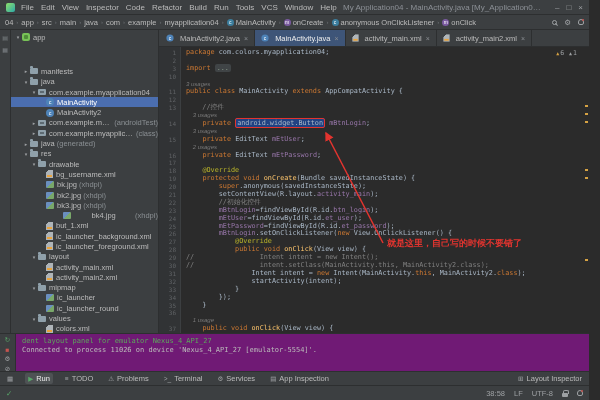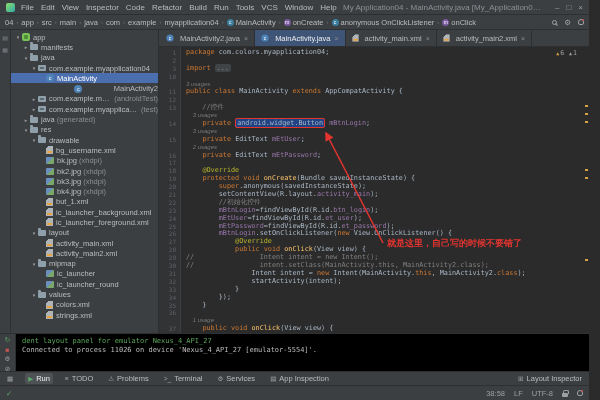--- a/index.html
+++ b/index.html
@@ -73,21 +73,21 @@
   .hint{color:#787878;font-style:italic;font-family:"Liberation Sans",sans-serif;font-size:6px;white-space:pre}
   .anno-svg{position:absolute;left:0;top:0;width:100%;height:100%;pointer-events:none}
   .anno-text{position:absolute;left:228px;top:190px;color:var(--red,#e3342f);font-size:9px;font-weight:bold;
     font-family:"DejaVu Sans",sans-serif;white-space:nowrap}
   .inspect{position:absolute;top:2px;right:12px;display:flex;gap:5px;font-size:6.5px;align-items:center}
   .insp-item{display:flex;gap:1px;align-items:center;color:#9da0a3}
   .scrollmarks{position:absolute;right:0;top:0;width:6px;height:100%}
   .smark{position:absolute;right:1px;width:3px;height:2px;background:var(--warn,#d6a243)}
 
   
-  .runpanel{height:38px;flex:0 0 38px;background:#000000;border-top:1px solid #2d2f30;display:flex}
+  .runpanel{height:38px;flex:0 0 38px;background:#701a75;border-top:1px solid #2d2f30;display:flex}
   .run-strip{width:16px;flex:0 0 16px;background:#3c3f41;border-right:1px solid #2d2f30;
     display:flex;flex-direction:column;align-items:center;gap:2px;padding-top:2px;font-size:6.5px}
   .run-content{flex:1;padding:3px 6px;font-family:"DejaVu Sans Mono",monospace;font-size:7px;line-height:8.5px;overflow:hidden}
   .run-line{white-space:nowrap;color:#bbbbbb}
   .run-line.green{color:var(--run-green,#5ca75c)}
 
   
   .twbar{height:14px;flex:0 0 14px;background:#3c3f41;border-top:1px solid #2d2f30;
     display:flex;align-items:center;padding:0 4px;font-size:7.5px}
   .tw-left,.tw-right{display:flex;align-items:center;gap:9px}
@@ -197,56 +197,56 @@
     <div class="lstrip">
         <span>▤</span>
         <span>▦</span>
       </div>
     <div class="project">
         <div class="trow" style="padding-left: 3px;">
           <span class="chev">▾</span>
           <span class="ico ico-android"></span>
           <span class="tlabel">app</span>
         </div>
-        <div class="trow" style="padding-left: 11px;">
+        <div class="trow" style="padding-left: 11px; margin-top: 24px;">
           <span class="chev">▸</span>
           <span class="ico ico-folder"></span>
           <span class="tlabel">manifests</span>
         </div>
         <div class="trow" style="padding-left: 11px;">
           <span class="chev">▾</span>
           <span class="ico ico-folder"></span>
           <span class="tlabel">java</span>
         </div>
         <div class="trow" style="padding-left: 19px;">
           <span class="chev">▾</span>
           <span class="ico ico-package"></span>
           <span class="tlabel">com.example.myapplication04</span>
         </div>
         <div class="trow sel" style="padding-left: 27px;">
           <span class="chev"></span>
           <span class="ico ico-class">c</span>
           <span class="tlabel">MainActivity</span>
         </div>
-        <div class="trow" style="padding-left: 27px; justify-content: space-between;">
+        <div class="trow" style="padding-left: 27px;">
           <span class="chev"></span>
           <span class="ico ico-class">c</span>
           <span class="tlabel">MainActivity2</span>
         </div>
         <div class="trow" style="padding-left: 19px;">
           <span class="chev">▸</span>
           <span class="ico ico-package"></span>
           <span class="tlabel">com.example.myapplication04</span>
           <span class="sfx"> (androidTest)</span>
         </div>
         <div class="trow" style="padding-left: 19px;">
           <span class="chev">▸</span>
           <span class="ico ico-package"></span>
           <span class="tlabel">com.example.myapplication04</span>
-          <span class="sfx"> (test)</span>
+          <span class="sfx"> (class)</span>
         </div>
         <div class="trow" style="padding-left: 11px;">
           <span class="chev">▸</span>
           <span class="ico ico-folder"></span>
           <span class="tlabel">java</span>
           <span class="sfx"> (generated)</span>
         </div>
         <div class="trow" style="padding-left: 11px;">
           <span class="chev">▾</span>
           <span class="ico ico-folder"></span>
@@ -273,21 +273,21 @@
           <span class="ico ico-image"></span>
           <span class="tlabel">bk2.jpg</span>
           <span class="sfx"> (xhdpi)</span>
         </div>
         <div class="trow" style="padding-left: 27px;">
           <span class="chev"></span>
           <span class="ico ico-image"></span>
           <span class="tlabel">bk3.jpg</span>
           <span class="sfx"> (xhdpi)</span>
         </div>
-        <div class="trow" style="padding-left: 27px;">
+        <div class="trow" style="padding-left: 27px; justify-content: space-between;">
           <span class="chev"></span>
           <span class="ico ico-image"></span>
           <span class="tlabel">bk4.jpg</span>
           <span class="sfx"> (xhdpi)</span>
         </div>
         <div class="trow" style="padding-left: 27px;">
           <span class="chev"></span>
           <span class="ico ico-xml"></span>
           <span class="tlabel">but_1.xml</span>
         </div>

